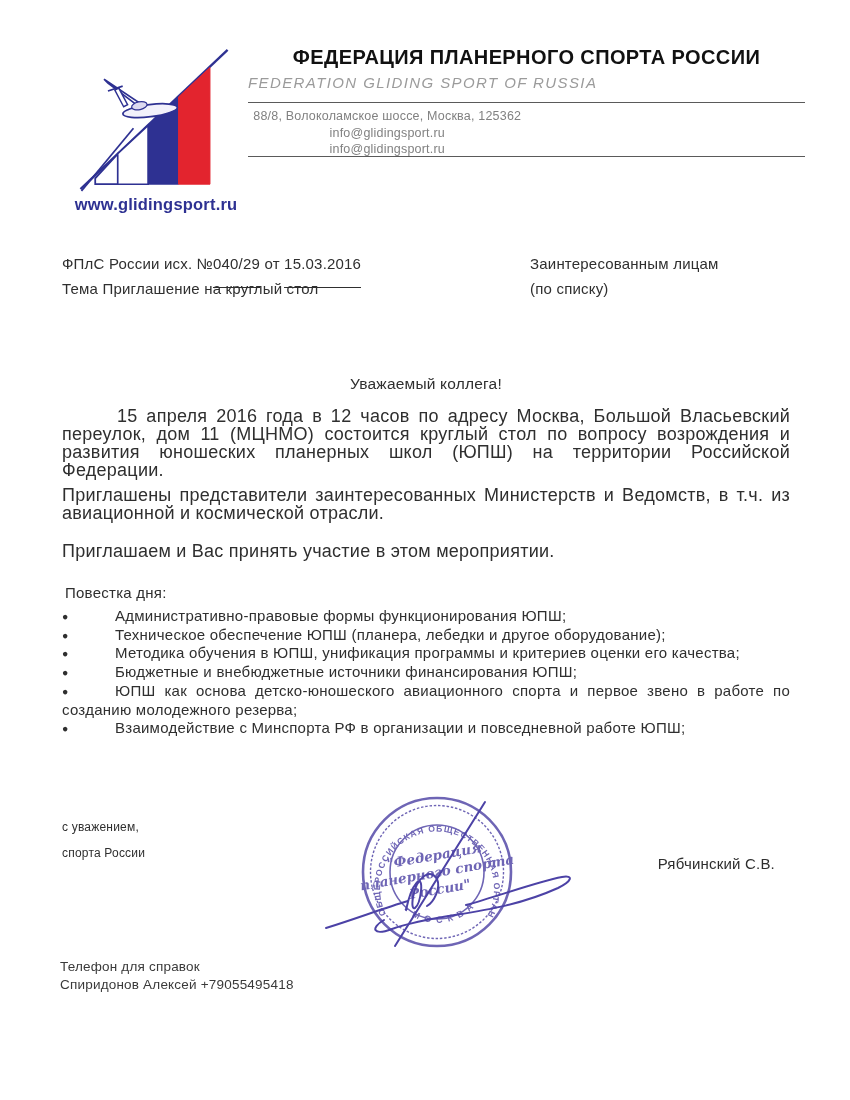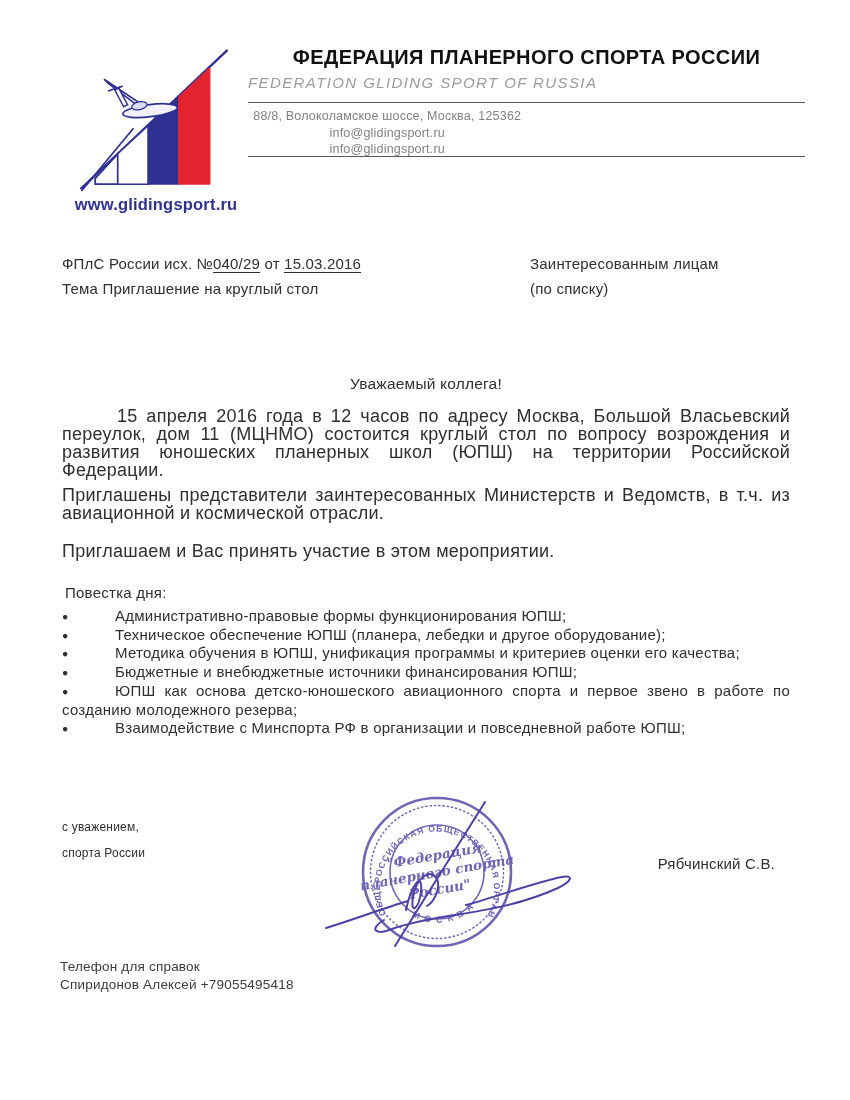--- a/index.html
+++ b/index.html
@@ -23,21 +23,21 @@
     position:absolute; left:0; top:74px; width:557px; text-align:left;
     font-size:15px; font-style:italic; color:#9b9b9b; letter-spacing:1.4px;
   }
   .hr1, .hr2 { position:absolute; left:0; width:557px; height:0; border-top:1.5px solid #5a5a5a; }
   .hr1 { top:102px; }
   .hr2 { top:156px; }
   .addr-row { position:absolute; left:0; top:108px; width:557px; display:flex;flex-direction:column; }
   .addr-col { width:50%; text-align:center; font-size:12.5px; color:#818181; line-height:16.5px; letter-spacing:0.2px; }
   
   .ref { position:absolute; left:62px; top:251px; font-size:15px; line-height:25px; letter-spacing:0.2px; }
-  .ref .u { border-bottom:1px solid #2f2f2f; padding-bottom:0px; }
+  .ref .u { border-bottom:1px solid #2f2f2f; padding-bottom:15px; }
   .addressee { position:absolute; left:530px; top:251px; font-size:15px; line-height:25px; letter-spacing:0.2px; }
   
   .salutation { position:absolute; left:62px; top:375px; width:728px; text-align:center; font-size:15.5px; letter-spacing:0.2px; }
   .para { position:absolute; left:62px; width:728px; font-size:18px; line-height:18px; text-align:justify; letter-spacing:0.25px; }
   .p1 { top:407px; text-indent:55px; }
   .p2 { top:486px; }
   .p3 { top:542px; }
   .agenda-title { position:absolute; left:65px; top:584px; font-size:15px; letter-spacing:0.25px; }
   .agenda { position:absolute; left:62px; top:607px; width:728px; }
   .agenda .item { font-size:15px; line-height:18.7px; text-align:justify; letter-spacing:0.25px; }

